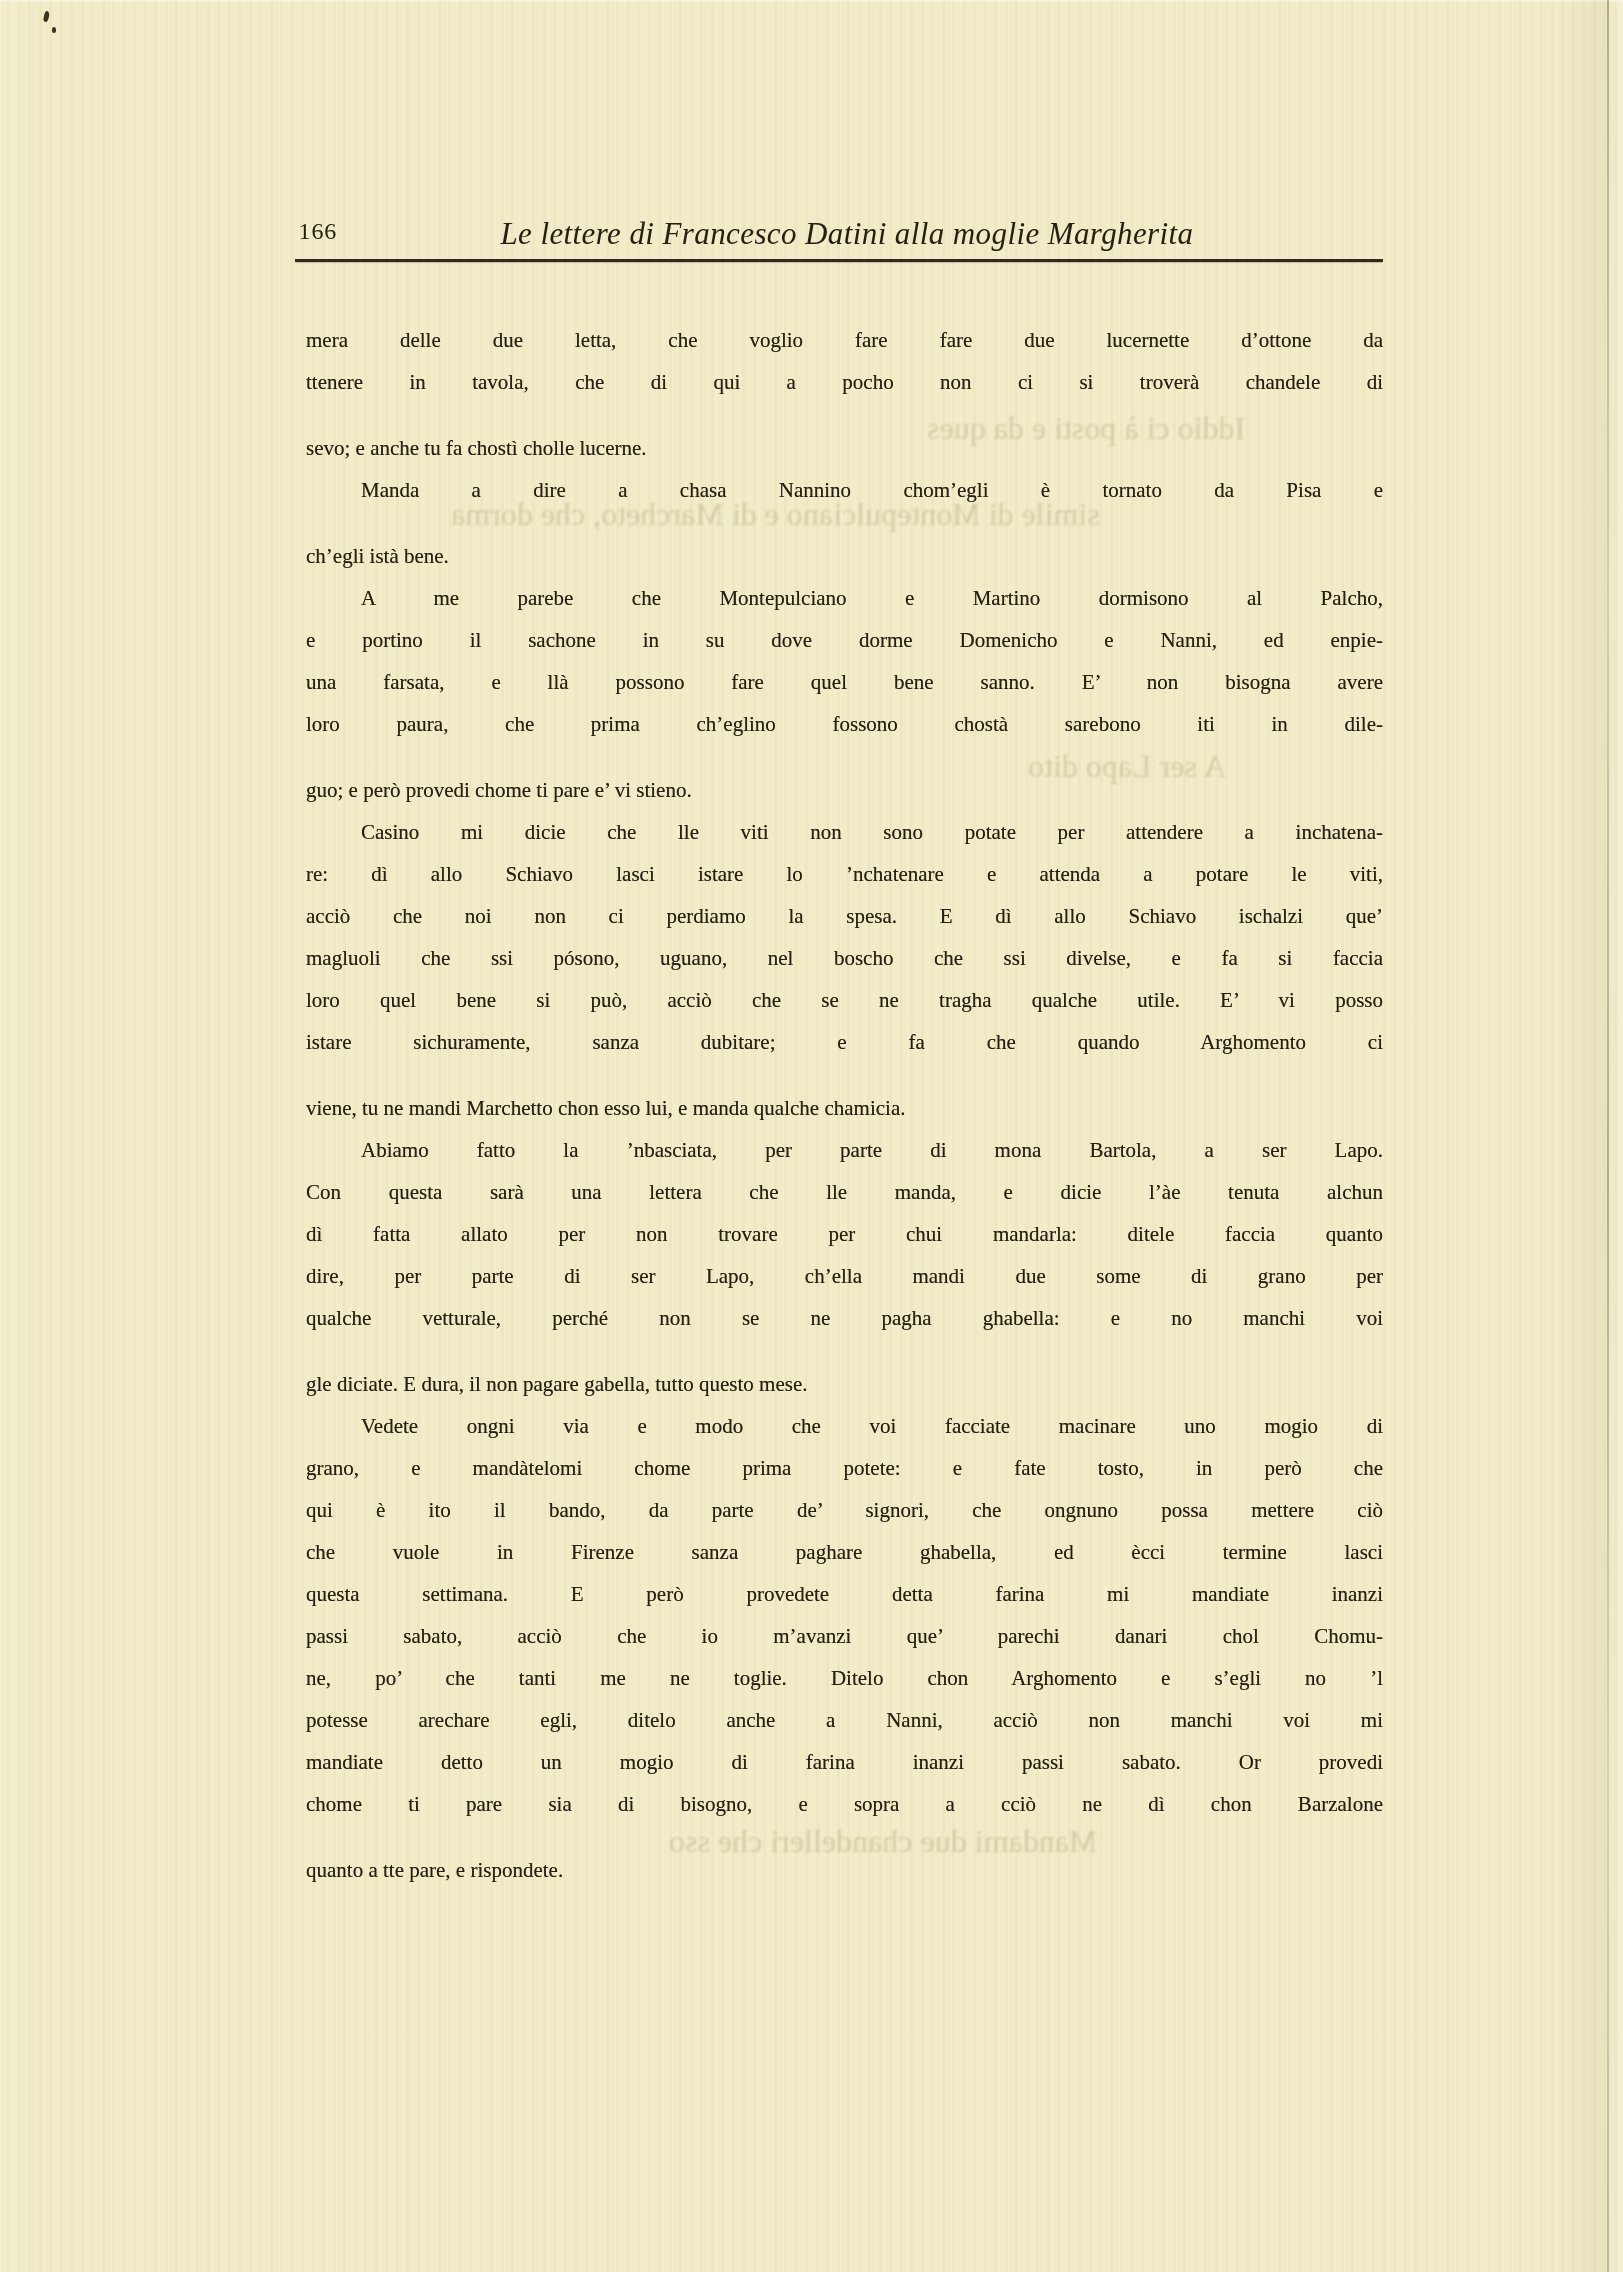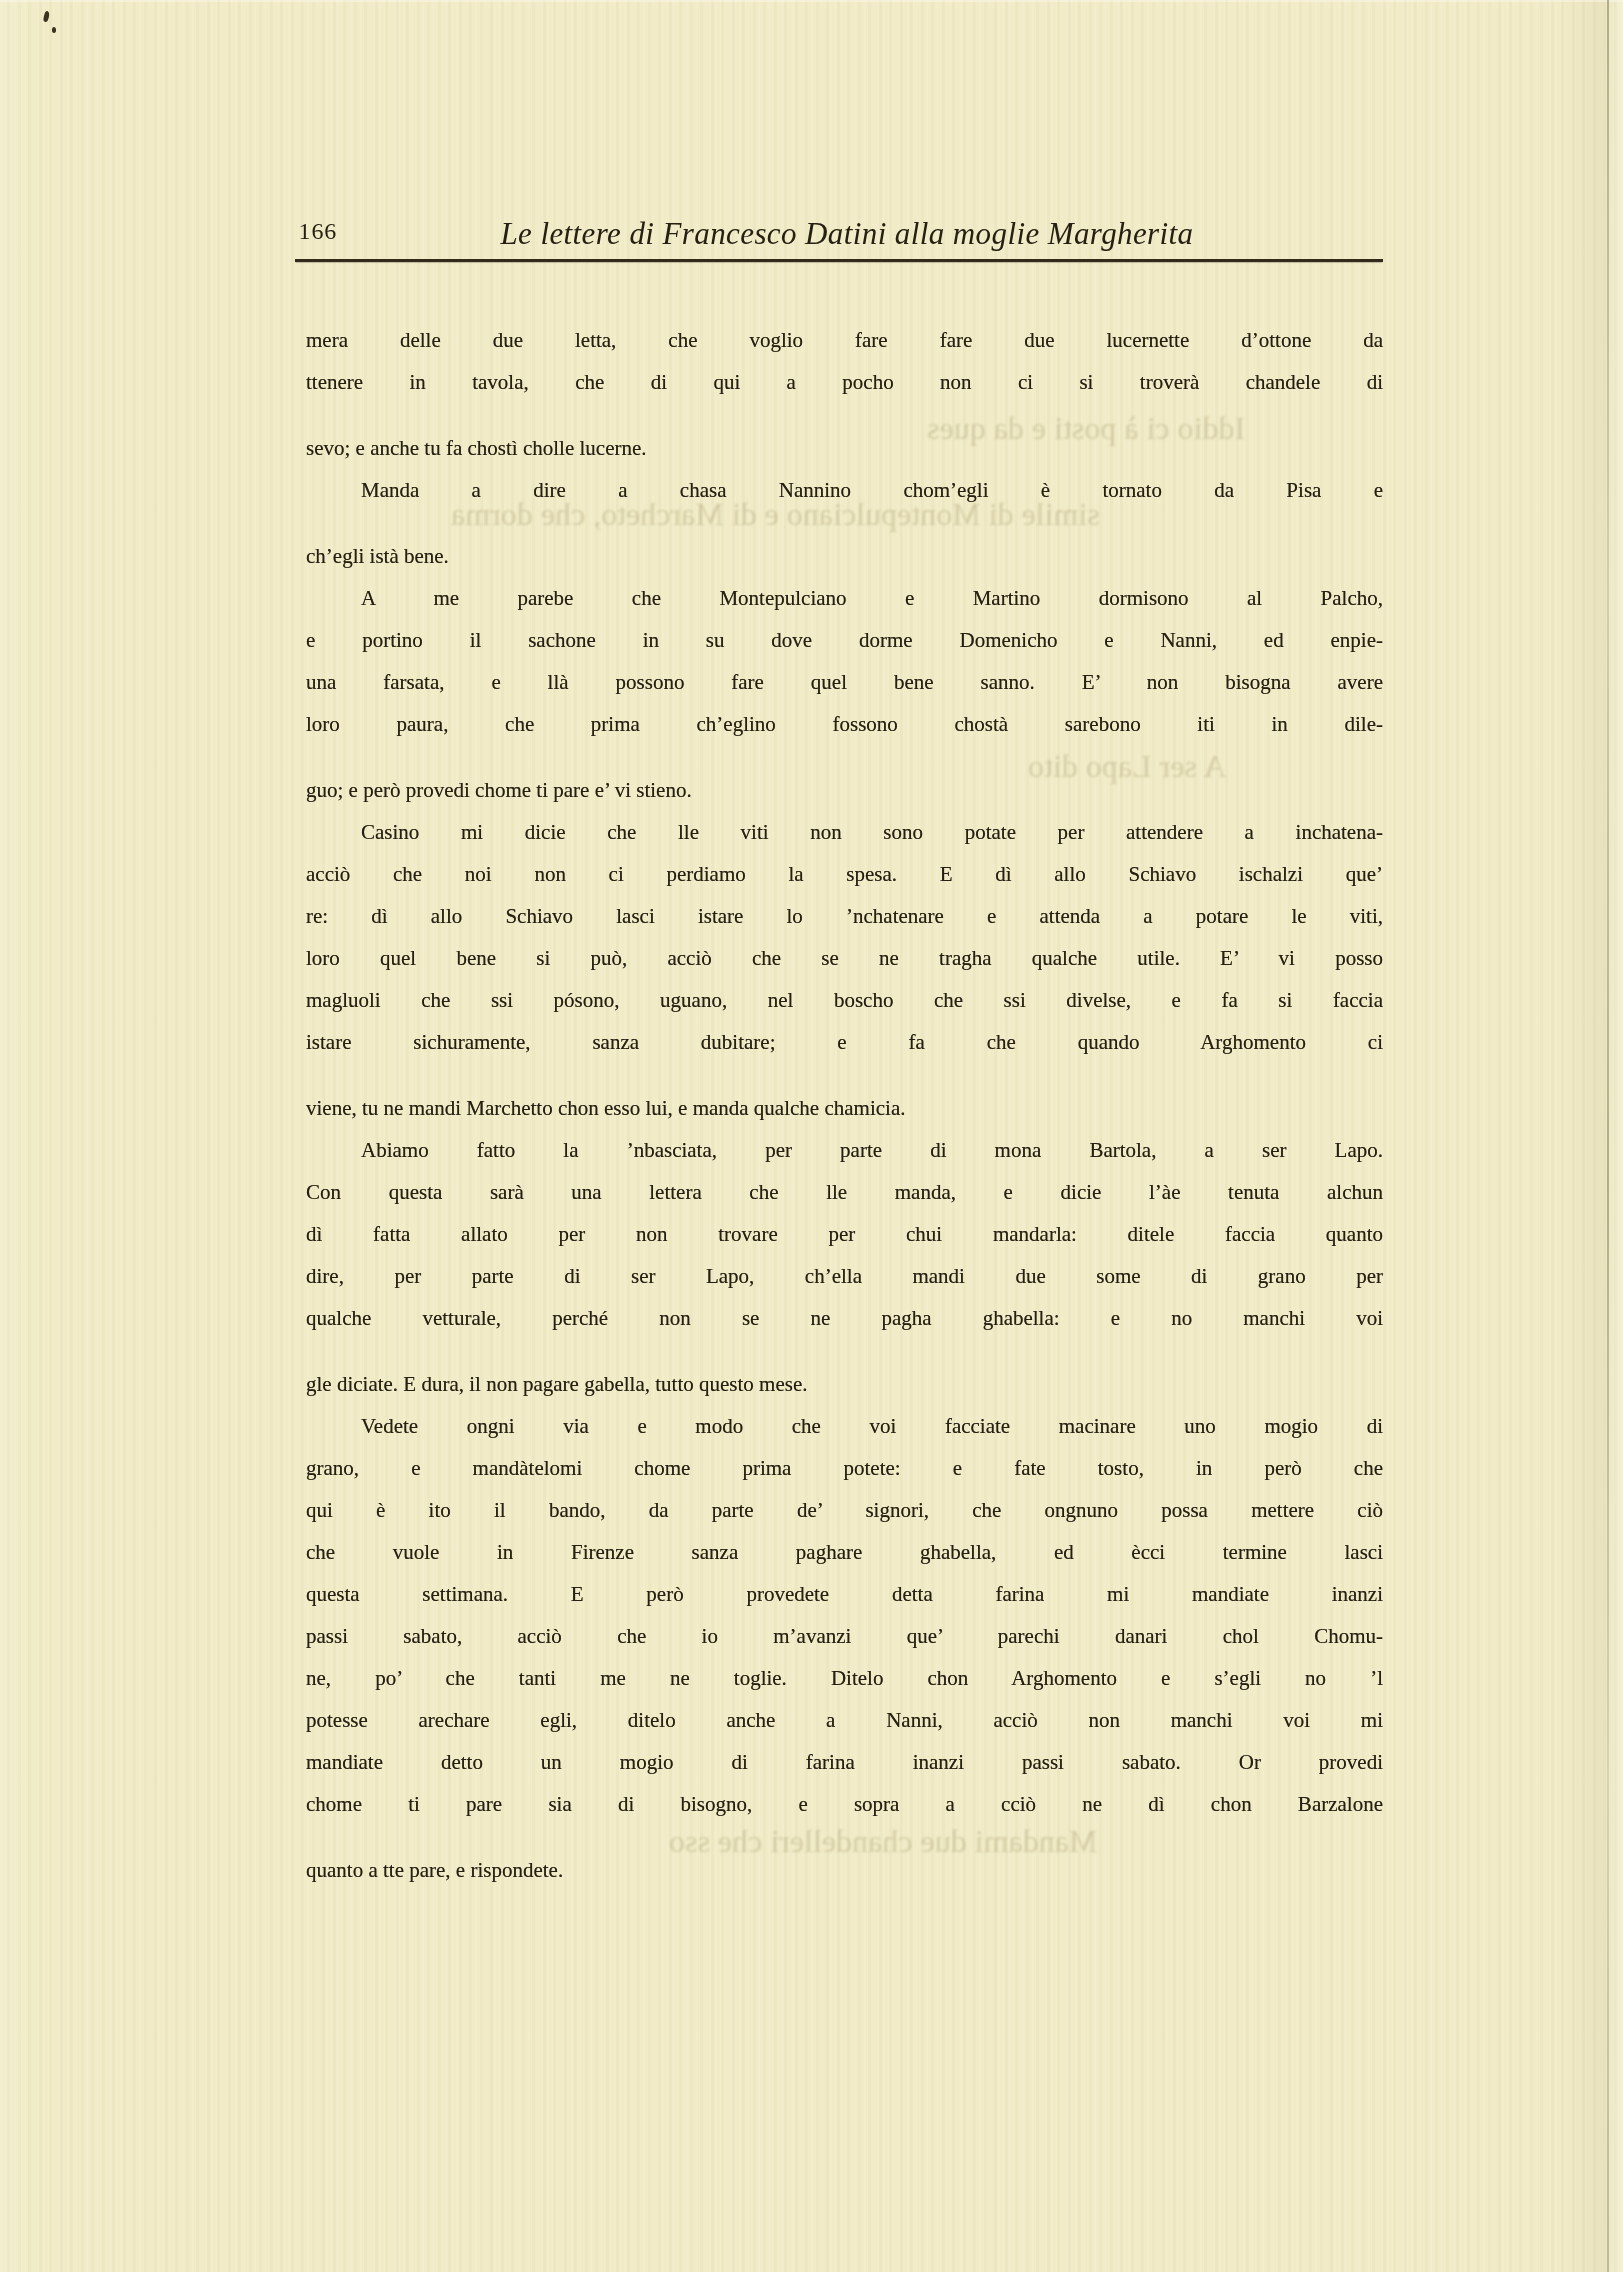--- a/index.html
+++ b/index.html
@@ -115,24 +115,24 @@
       </div>
       <div class="para indent">
         <div class="line">A me parebe che Montepulciano e Martino dormisono al Palcho,</div>
         <div class="line">e portino il sachone in su dove dorme Domenicho e Nanni, ed enpie-</div>
         <div class="line">una farsata, e llà possono fare quel bene sanno. E’ non bisogna avere</div>
         <div class="line">loro paura, che prima ch’eglino fossono chostà sarebono iti in dile-</div>
         <div class="line last">guo; e però provedi chome ti pare e’ vi stieno.</div>
       </div>
       <div class="para indent">
         <div class="line">Casino mi dicie che lle viti non sono potate per attendere a inchatena-</div>
+        <div class="line">re: dì allo Schiavo lasci istare lo ’nchatenare e attenda a potare le viti,</div>
         <div class="line">acciò che noi non ci perdiamo la spesa. E dì allo Schiavo ischalzi que’</div>
-        <div class="line">re: dì allo Schiavo lasci istare lo ’nchatenare e attenda a potare le viti,</div>
+        <div class="line">magluoli che ssi pósono, uguano, nel boscho che ssi divelse, e fa si faccia</div>
         <div class="line">loro quel bene si può, acciò che se ne tragha qualche utile. E’ vi posso</div>
-        <div class="line">magluoli che ssi pósono, uguano, nel boscho che ssi divelse, e fa si faccia</div>
         <div class="line">istare sichuramente, sanza dubitare; e fa che quando Arghomento ci</div>
         <div class="line last">viene, tu ne mandi Marchetto chon esso lui, e manda qualche chamicia.</div>
       </div>
       <div class="para indent">
         <div class="line">Abiamo fatto la ’nbasciata, per parte di mona Bartola, a ser Lapo.</div>
         <div class="line">Con questa sarà una lettera che lle manda, e dicie l’àe tenuta alchun</div>
         <div class="line">dì fatta allato per non trovare per chui mandarla: ditele faccia quanto</div>
         <div class="line">dire, per parte di ser Lapo, ch’ella mandi due some di grano per</div>
         <div class="line">qualche vetturale, perché non se ne pagha ghabella: e no manchi voi</div>
         <div class="line last">gle diciate. E dura, il non pagare gabella, tutto questo mese.</div>

